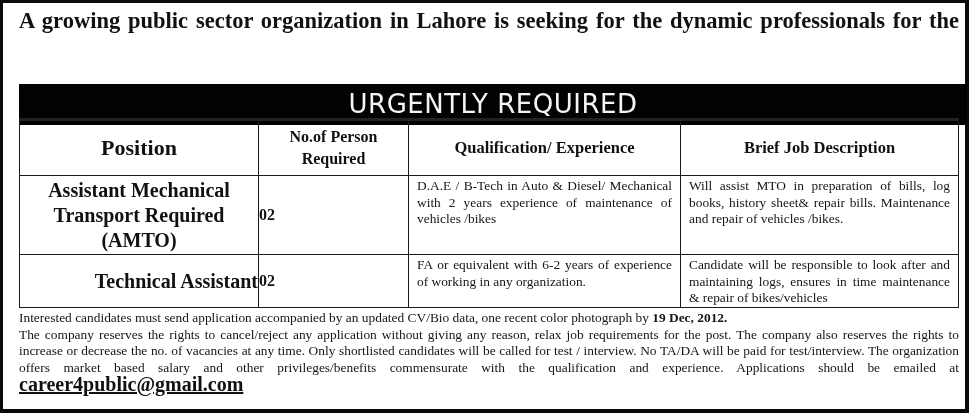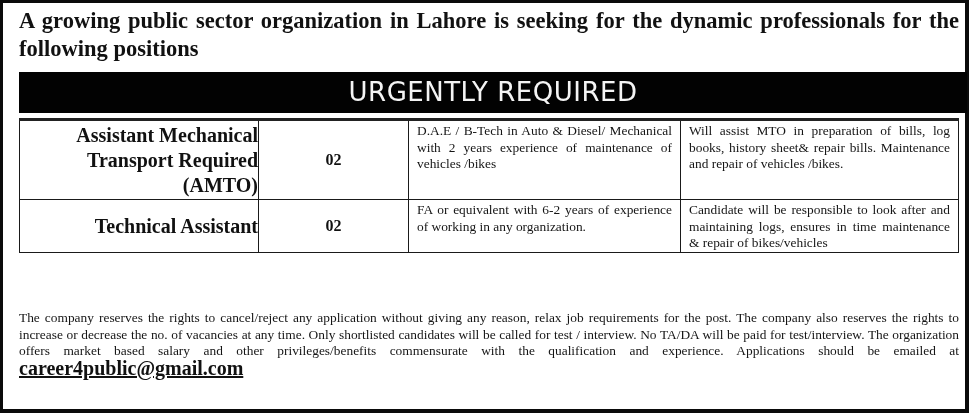--- a/index.html
+++ b/index.html
@@ -10,37 +10,37 @@
       background: #ffffff;
     }
     .heading {
       position: absolute; left: 16px; top: 4px; width: 940px;
       font-family: "Liberation Serif", serif; font-weight: bold; font-size: 22.5px;
       line-height: 28px; color: #111; text-align: justify; margin: 0;
     }
     .heading .l1 { display: block; text-align: justify; text-align-last: justify; white-space: nowrap; word-spacing: 2px; }
     .heading .l2 { display: block; }
     .banner {
-      position: absolute; left: 16px; top: 69px; width: 948px; height: 41px;
+      position: absolute; left: 16px; top: 81px; width: 948px; height: 41px;
       background: #020202; color: #f4f4f4; text-align: center;
       font-family: "DejaVu Sans", sans-serif; font-size: 26px; line-height: 41px; letter-spacing: 0.5px;
     }
     table.jobs {
       position: absolute; left: 16px; top: 115px; width: 939px;
       border-collapse: collapse; table-layout: fixed;
       border-top: 3px solid #222;
     }
     table.jobs td, table.jobs th { border: 1.5px solid #1a1a1a; padding: 0; vertical-align: middle; }
     table.jobs th { font-family: "Liberation Serif", serif; font-weight: bold; color: #111; }
     .h-pos { font-size: 22px; height: 54px; }
     .h-num { font-size: 16px; line-height: 22px; }
     .h-qual, .h-desc { font-size: 16.5px; }
-    .pos-cell { font-family: "Liberation Serif", serif; font-weight: bold; font-size: 20px; line-height: 25px; text-align: right; color: #111; }
+    .pos-cell { font-family: "Liberation Serif", serif; font-weight: bold; font-size: 20px; line-height: 25px; text-align: center; color: #111; }
     .pos-cell.left { text-align: right; padding-left: 10px !important; }
-    .num-cell { font-family: "Liberation Serif", serif; font-weight: bold; font-size: 16px; text-align: center; color: #111; }
+    .num-cell { font-family: "Liberation Serif", serif; font-weight: bold; font-size: 16px; color: #111; }
     .txt-cell {
       font-family: "Liberation Serif", serif; font-size: 13.4px; line-height: 16.6px; color: #151515;
       text-align: justify; vertical-align: top !important; padding: 2px 8px 0 8px !important;
     }
     .row1 td { height: 76px; }
     .row2 td { height: 50px; }
     .footer {
       position: absolute; left: 16px; top: 307px; width: 940px;
       font-family: "Liberation Serif", serif; font-size: 13.4px; line-height: 16.5px; color: #151515;
       text-align: justify;
@@ -49,49 +49,58 @@
     .footer .bold { font-weight: bold; }
     .email { font-weight: bold; font-size: 20px; text-decoration: underline; color: #111; }
   </style>
 </head>
 <body>
 
 <div class="frame">
 
   <div class="heading">
     <span class="l1">A growing public sector organization in Lahore is seeking for the dynamic professionals for the</span>
-    <span class="l2">following positions</span>
   </div>
 
   <div class="banner">URGENTLY REQUIRED</div>
 
   <table class="jobs">
     <colgroup>
       <col style="width:239px">
       <col style="width:150px">
       <col style="width:272px">
       <col style="width:278px">
     </colgroup>
     <tbody>
+        <tr>
+      <th class="h-pos">Position</th>
+      <th class="h-num">
+        <span>No.of Person</span><br>
+        <span>Required</span>
+      </th>
+      <th class="h-qual">Qualification/ Experience</th>
+      <th class="h-desc">Brief Job Description</th>
+    </tr>
     <tr class="row1">
       <td class="pos-cell">
         <span>Assistant Mechanical</span><br>
         <span>Transport Required</span><br>
         <span>(AMTO)</span>
       </td>
       <td class="num-cell">02</td>
       <td class="txt-cell">D.A.E / B-Tech in Auto &amp; Diesel/ Mechanical with 2 years experience of maintenance of vehicles /bikes</td>
       <td class="txt-cell">Will assist MTO in preparation of bills, log books, history sheet&amp; repair bills. Maintenance and repair of vehicles /bikes.</td>
     </tr>
     <tr class="row2">
       <td class="pos-cell left">Technical Assistant</td>
       <td class="num-cell">02</td>
       <td class="txt-cell">FA or equivalent with 6-2 years of experience of working in any organization.</td>
       <td class="txt-cell">Candidate will be responsible to look after and maintaining logs, ensures in time maintenance &amp; repair of bikes/vehicles</td>
     </tr>
   </tbody>
     </table>
 
   <div class="footer">
+    <p><span>Interested candidates must send application accompanied by an updated CV/Bio data, one recent color photograph by </span><span class="bold">19 Dec, 2012.</span></p>
     <p><span>The company reserves the rights to cancel/reject any application without giving any reason, relax job requirements for the post. The company also reserves the rights to increase or decrease the no. of vacancies at any time. Only shortlisted candidates will be called for test / interview. No TA/DA will be paid for test/interview. The organization offers market based salary and other privileges/benefits commensurate with the qualification and experience. Applications should be emailed at </span><a class="email">career4public@gmail.com</a></p>
   </div>
 
 </div>
 
 </body></html>

